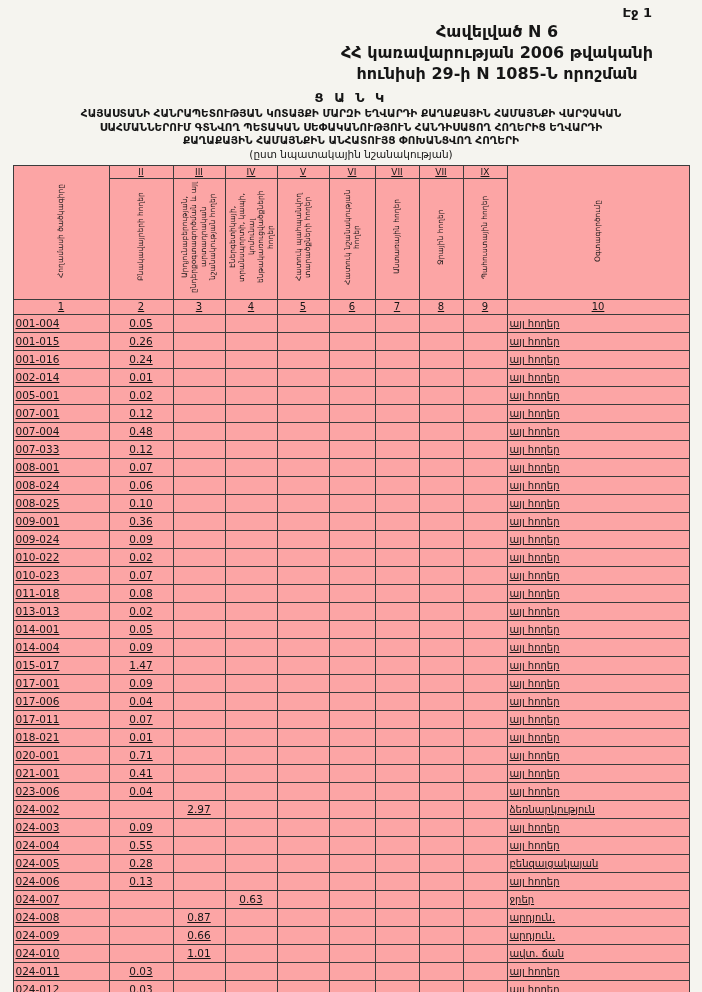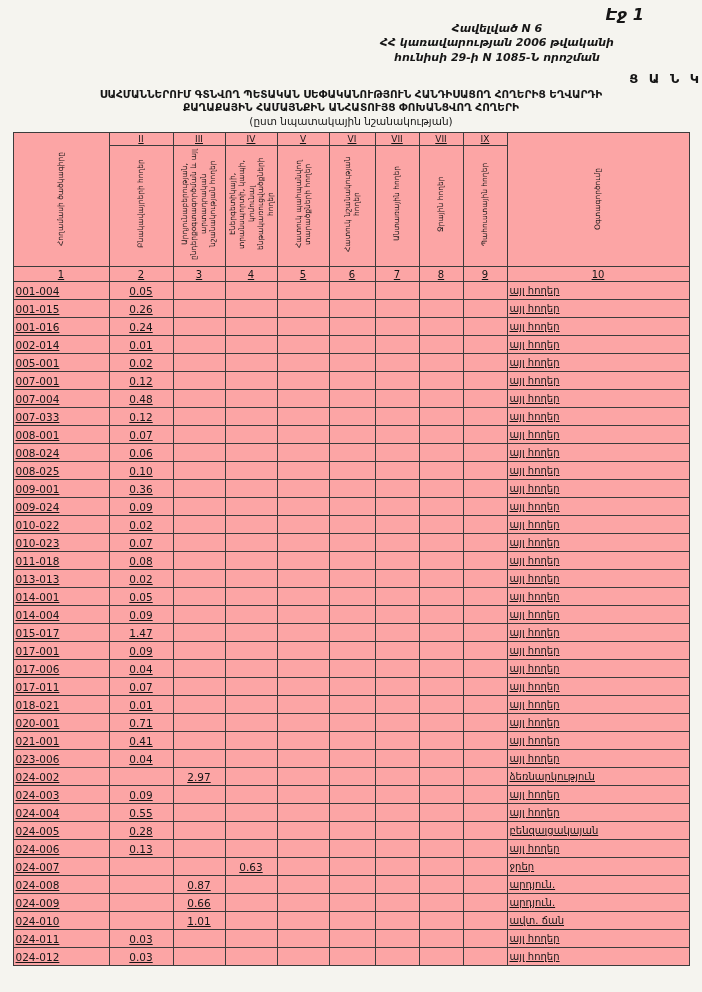--- a/index.html
+++ b/index.html
@@ -5,34 +5,33 @@
   * { margin:0; padding:0; box-sizing:border-box; }
   html,body { width:702px; height:992px; }
   body {
     background:#f5f4ef;
     font-family:"DejaVu Sans", sans-serif;
     color:#161616;
     position:relative;
     overflow:hidden;
   }
   .page-num {
-    position:absolute; top:5px; right:58px;
-    font-weight:bold; font-size:16px;font-style:italic;
+    position:absolute; top:5px; right:50px;
+    font-weight:bold; font-size:13px;
   }
   .appendix {
     margin:22px 40px 0 auto;
     width:330px;
     text-align:center;
     font-weight:bold;
-    font-size:11px;
+    font-size:16px;
     line-height:1.3;
-    font-style:italic;
   }
   .cank {
-    text-align:right;
+    text-align:center;
     font-weight:bold;
     font-size:13px;
     letter-spacing:3px;
     margin-top:6px;
   }
   .title {
     text-align:center;
     font-weight:bold;
     font-size:10.5px;
     line-height:1.25;
@@ -105,20 +104,21 @@
 
   <div class="appendix">
     <div>Հավելված N 6</div>
     <div>ՀՀ կառավարության 2006 թվականի</div>
     <div>հունիսի 29-ի N 1085-Ն որոշման</div>
   </div>
 
   <div class="cank">Ց Ա Ն Կ</div>
 
   <div class="title">
+    <div>ՀԱՅԱՍՏԱՆԻ ՀԱՆՐԱՊԵՏՈՒԹՅԱՆ ԿՈՏԱՅՔԻ ՄԱՐԶԻ ԵՂՎԱՐԴԻ ՔԱՂԱՔԱՅԻՆ ՀԱՄԱՅՆՔԻ ՎԱՐՉԱԿԱՆ</div>
     <div>ՍԱՀՄԱՆՆԵՐՈՒՄ ԳՏՆՎՈՂ ՊԵՏԱԿԱՆ ՍԵՓԱԿԱՆՈՒԹՅՈՒՆ ՀԱՆԴԻՍԱՑՈՂ ՀՈՂԵՐԻՑ ԵՂՎԱՐԴԻ</div>
     <div>ՔԱՂԱՔԱՅԻՆ ՀԱՄԱՅՆՔԻՆ ԱՆՀԱՏՈՒՅՑ ՓՈԽԱՆՑՎՈՂ ՀՈՂԵՐԻ</div>
   </div>
 
   <div class="subtitle">(ըստ նպատակային նշանակության)</div>
 
   <table class="grid">
     <colgroup>
       <col style="width:96px">
         <col style="width:64px">

